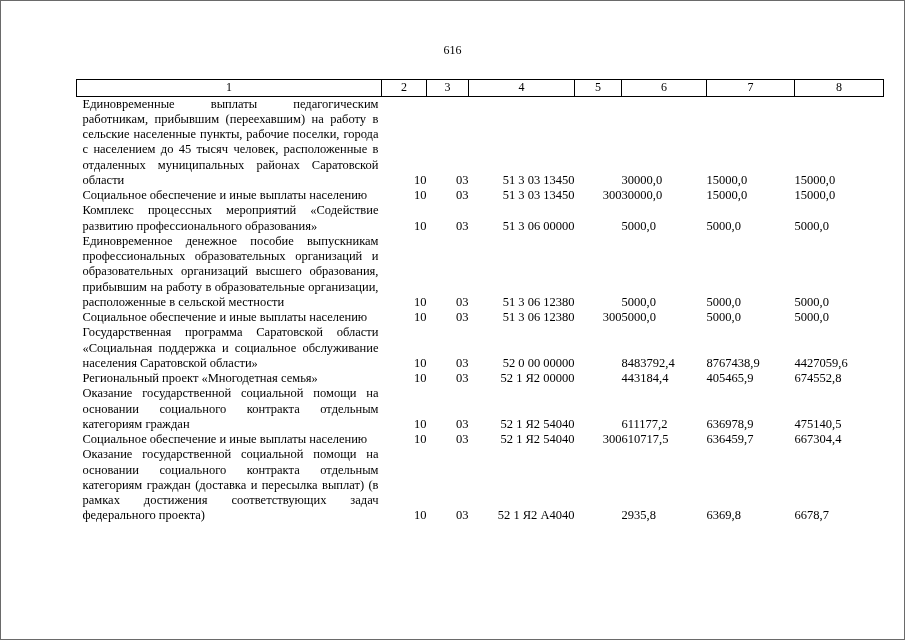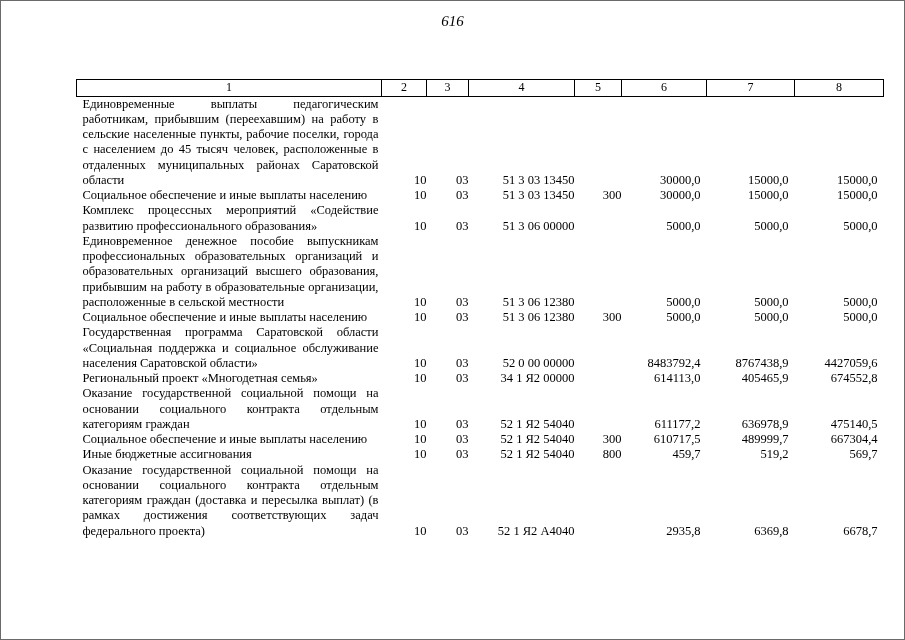--- a/index.html
+++ b/index.html
@@ -13,26 +13,25 @@
     height: 640px;
     background: #ffffff;
     border: 1px solid #6a6a6a;
     box-sizing: border-box;
     overflow: hidden;
     font-family: "Liberation Serif", "DejaVu Serif", serif;
     color: #000000;
   }
   .page-number {
     position: absolute;
-    top: 12px;
+    top: 42px;
     left: 0;
     width: 100%;
     text-align: center;
-    font-size: 15px;
-    font-style: italic;
+    font-size: 12px;
   }
   table.budget-table {
     position: absolute;
     top: 78px;
     left: 75px;
     width: 807px;
     border-collapse: collapse;
     table-layout: fixed;
     font-size: 12.5px;
     line-height: 1.22;
@@ -61,21 +60,21 @@
   tbody td.name {
     text-align: justify;
     padding-left: 6px;
     padding-right: 3px;
     margin-left: 20px;
   }
   tbody td.center {
     text-align: right;
   }
   tbody td.right {
-    text-align: right;
+    text-align: left;
     padding-right: 6px;
   }
 </style>
 </head>
 <body>
 
 <div class="sheet">
   <div class="page-number">616</div>
 
   <table class="budget-table">
@@ -159,55 +158,45 @@
           <td class="center">52 0 00 00000</td>
           <td class="center"></td>
           <td class="right">8483792,4</td>
           <td class="right">8767438,9</td>
           <td class="right">4427059,6</td>
         </tr>
         <tr>
           <td class="name">Региональный проект «Многодетная семья»</td>
           <td class="center">10</td>
           <td class="center">03</td>
-          <td class="center">34 1 Я2 00000</td>
-          <td class="center"></td>
-          <td class="right">614113,0</td>
+          <td class="center">52 1 Я2 00000</td>
+          <td class="center"></td>
+          <td class="right">443184,4</td>
           <td class="right">405465,9</td>
           <td class="right">674552,8</td>
         </tr>
         <tr>
           <td class="name">Оказание государственной социальной помощи на основании социального контракта отдельным категориям граждан</td>
           <td class="center">10</td>
           <td class="center">03</td>
           <td class="center">52 1 Я2 54040</td>
           <td class="center"></td>
           <td class="right">611177,2</td>
           <td class="right">636978,9</td>
           <td class="right">475140,5</td>
         </tr>
         <tr>
           <td class="name">Социальное обеспечение и иные выплаты населению</td>
           <td class="center">10</td>
           <td class="center">03</td>
           <td class="center">52 1 Я2 54040</td>
           <td class="center">300</td>
           <td class="right">610717,5</td>
-          <td class="right">489999,7</td>
+          <td class="right">636459,7</td>
           <td class="right">667304,4</td>
-        </tr>
-        <tr>
-          <td class="name">Иные бюджетные ассигнования</td>
-          <td class="center">10</td>
-          <td class="center">03</td>
-          <td class="center">52 1 Я2 54040</td>
-          <td class="center">800</td>
-          <td class="right">459,7</td>
-          <td class="right">519,2</td>
-          <td class="right">569,7</td>
         </tr>
         <tr>
           <td class="name">Оказание государственной социальной помощи на основании социального контракта отдельным категориям граждан (доставка и пересылка выплат) (в рамках достижения соответствующих задач федерального проекта)</td>
           <td class="center">10</td>
           <td class="center">03</td>
           <td class="center">52 1 Я2 А4040</td>
           <td class="center"></td>
           <td class="right">2935,8</td>
           <td class="right">6369,8</td>
           <td class="right">6678,7</td>

